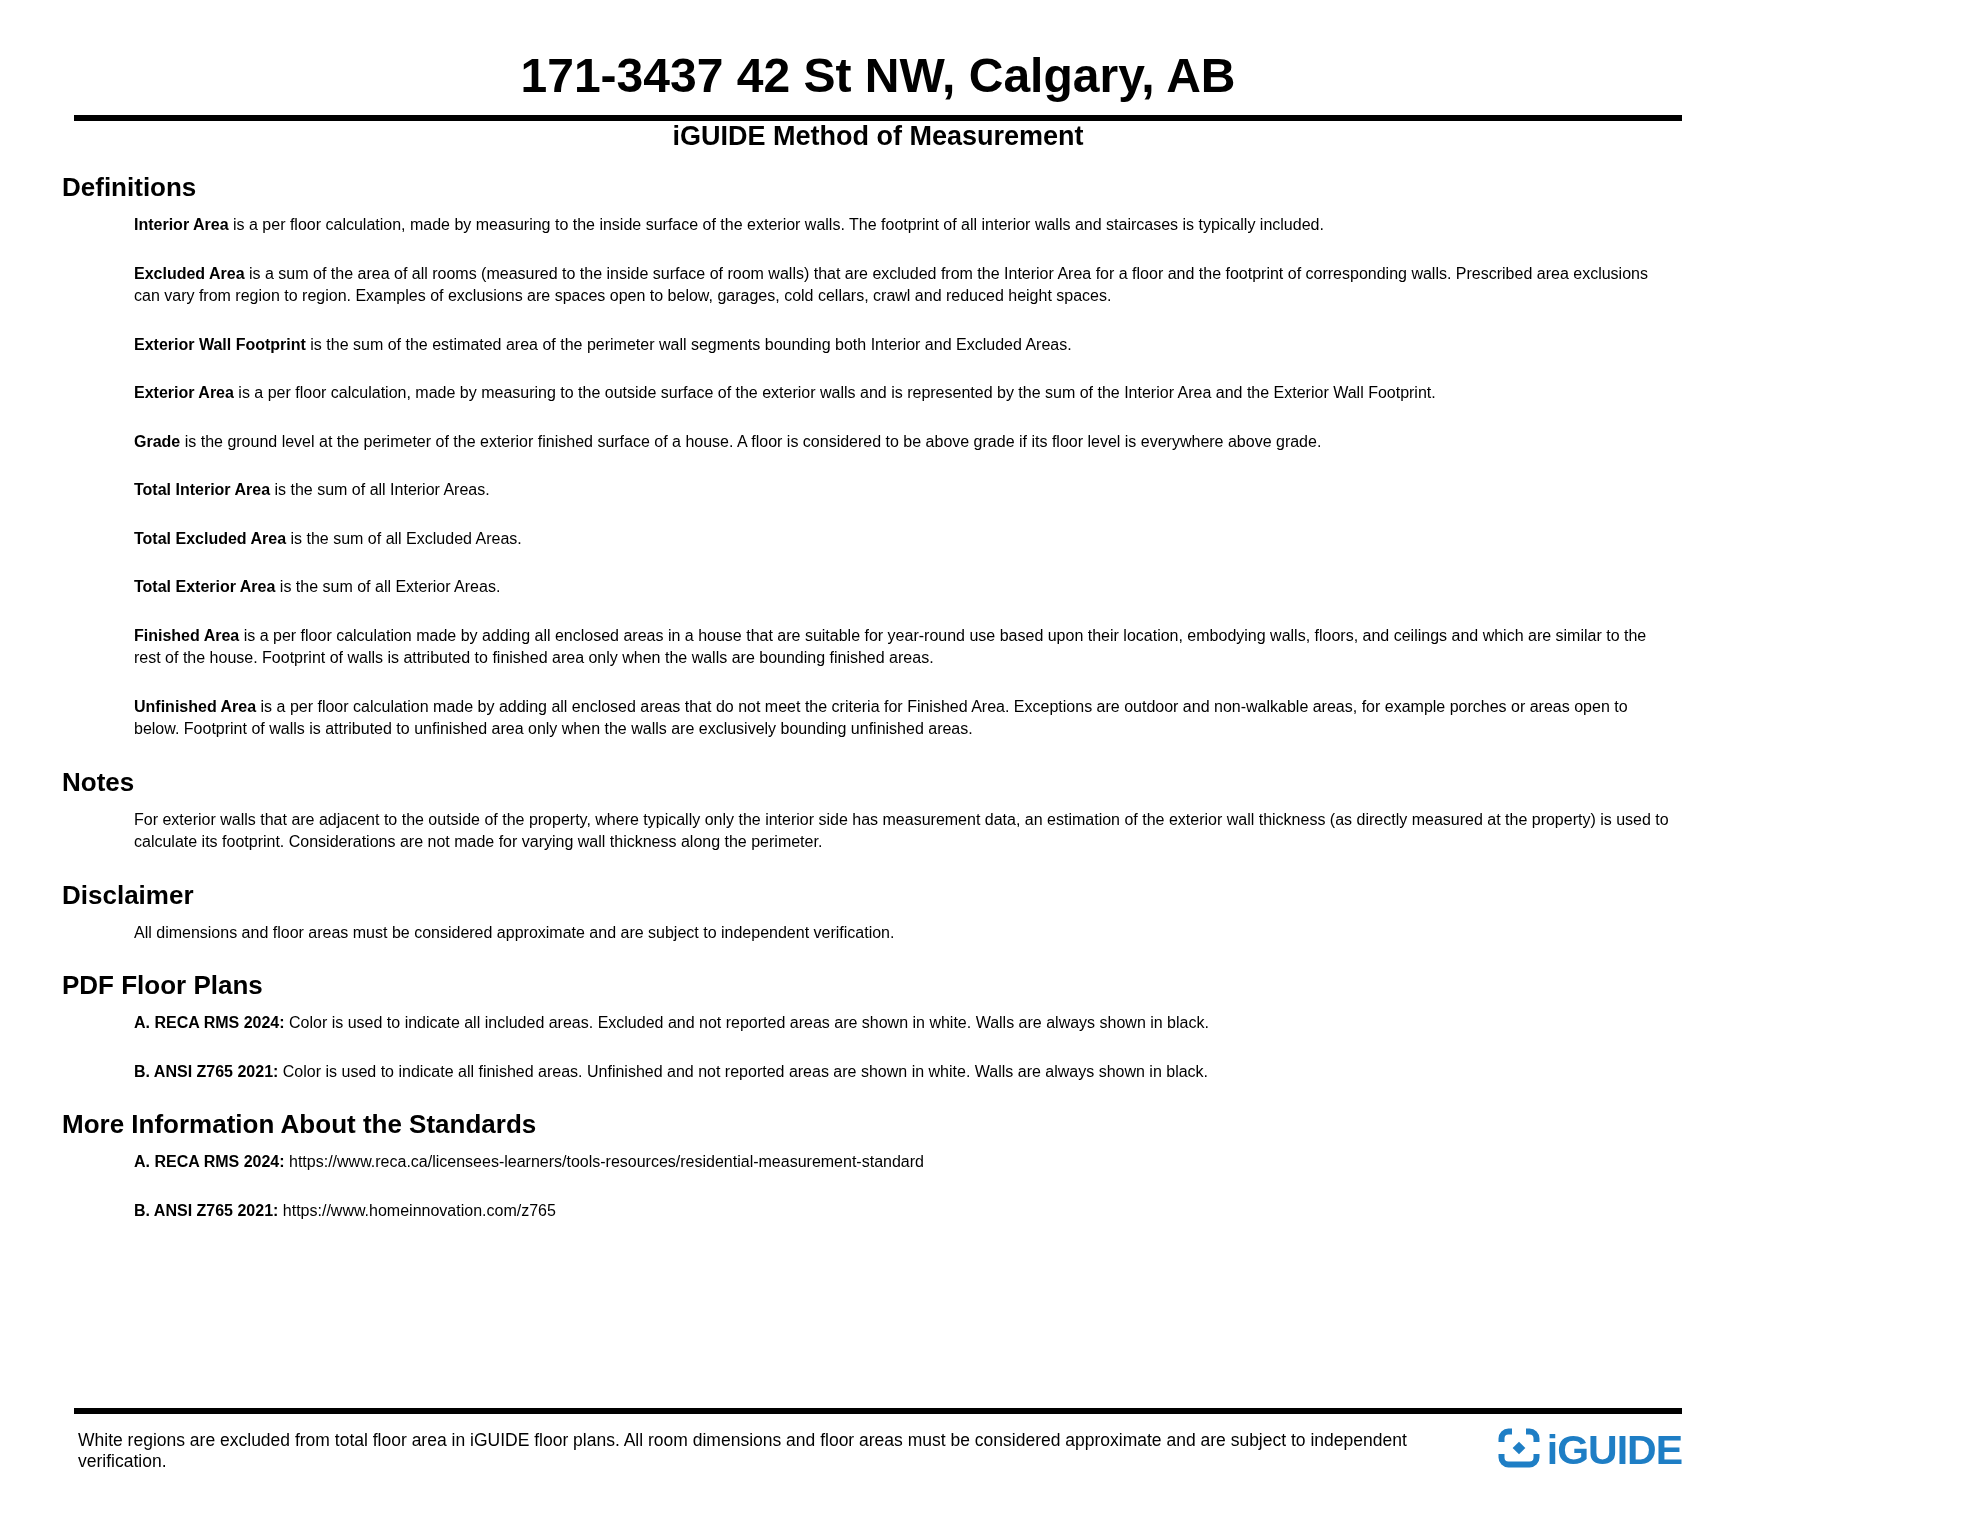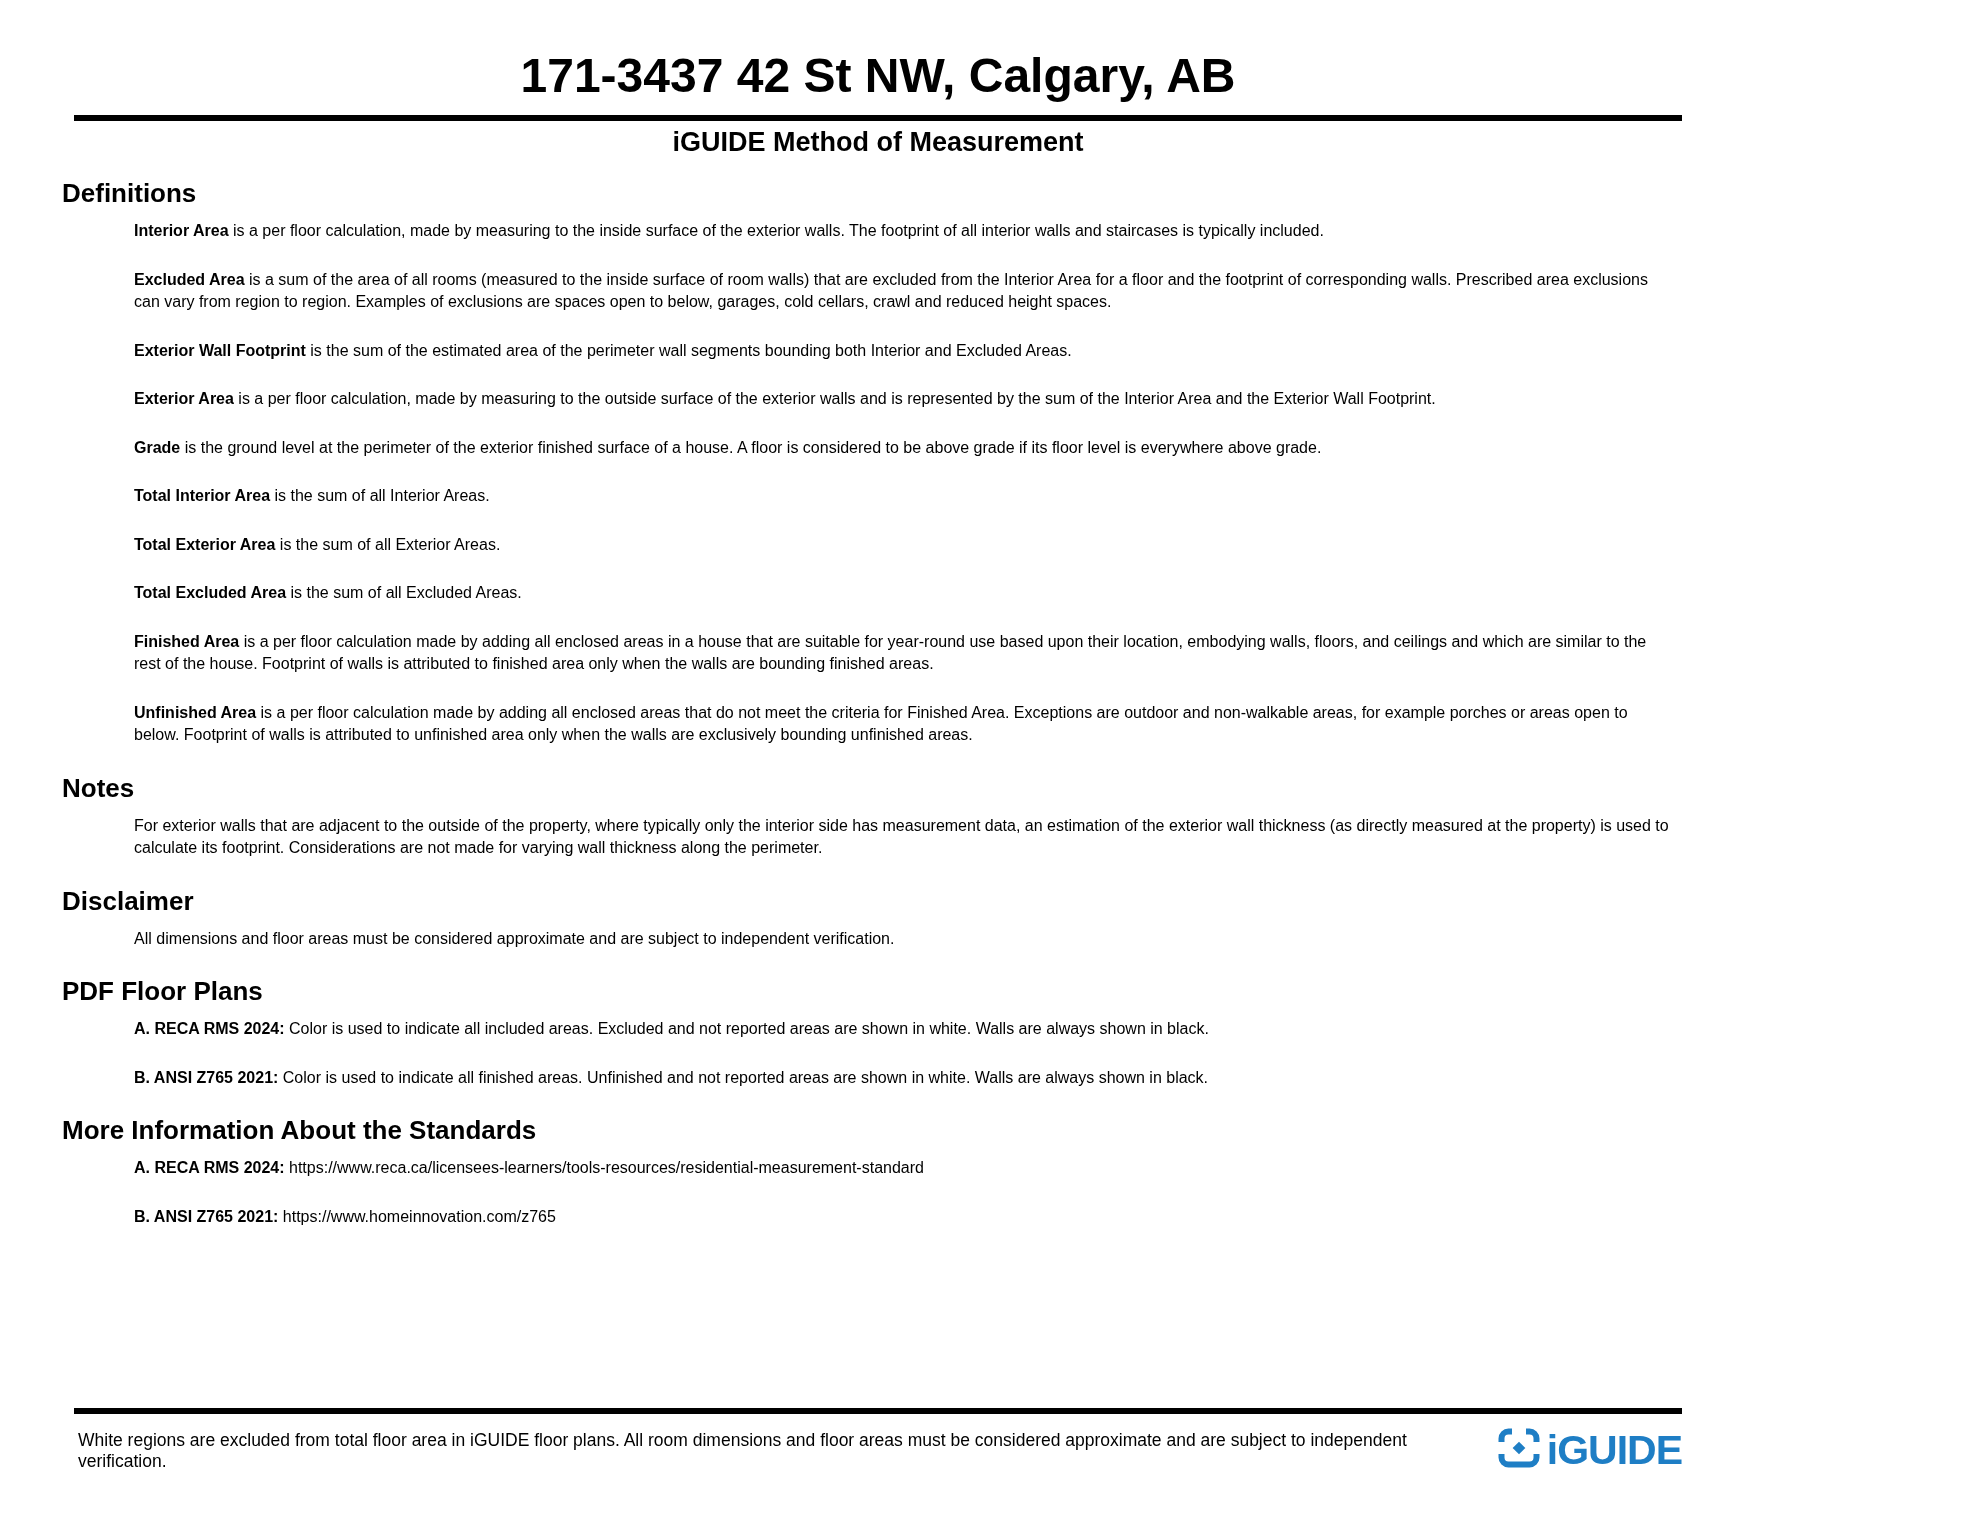--- a/index.html
+++ b/index.html
@@ -19,21 +19,20 @@
     font-size:48px;
     line-height:55px;
     font-weight:bold;
   }
   .rule-top {
     border:none;
     border-top:6px solid #000;
     margin:12px 74px 0 74px;
   }
   .doc-subtitle {
-    margin-top:6px;
     text-align:center;
     font-size:27px;
     line-height:31px;
     font-weight:bold;
   }
   .content {
     padding:0 80px 0 62px;
   }
   .sec-heading {
     font-size:26px;
@@ -93,22 +92,22 @@
 
     <div class="sec-heading">Definitions</div>
 
     <div class="indent">
       <p class="body-par"><span class="term">Interior Area</span> <span>is a per floor calculation, made by measuring to the inside surface of the exterior walls. The footprint of all interior walls and staircases is typically included.</span></p>
       <p class="body-par"><span class="term">Excluded Area</span> <span>is a sum of the area of all rooms (measured to the inside surface of room walls) that are excluded from the Interior Area for a floor and the footprint of corresponding walls. Prescribed area exclusions can vary from region to region. Examples of exclusions are spaces open to below, garages, cold cellars, crawl and reduced height spaces.</span></p>
       <p class="body-par"><span class="term">Exterior Wall Footprint</span> <span>is the sum of the estimated area of the perimeter wall segments bounding both Interior and Excluded Areas.</span></p>
       <p class="body-par"><span class="term">Exterior Area</span> <span>is a per floor calculation, made by measuring to the outside surface of the exterior walls and is represented by the sum of the Interior Area and the Exterior Wall Footprint.</span></p>
       <p class="body-par"><span class="term">Grade</span> <span>is the ground level at the perimeter of the exterior finished surface of a house. A floor is considered to be above grade if its floor level is everywhere above grade.</span></p>
       <p class="body-par"><span class="term">Total Interior Area</span> <span>is the sum of all Interior Areas.</span></p>
+      <p class="body-par"><span class="term">Total Excluded Area</span> <span>is the sum of all Excluded Areas.</span></p>
       <p class="body-par"><span class="term">Total Exterior Area</span> <span>is the sum of all Exterior Areas.</span></p>
-      <p class="body-par"><span class="term">Total Excluded Area</span> <span>is the sum of all Excluded Areas.</span></p>
       <p class="body-par"><span class="term">Finished Area</span> <span>is a per floor calculation made by adding all enclosed areas in a house that are suitable for year-round use based upon their location, embodying walls, floors, and ceilings and which are similar to the rest of the house. Footprint of walls is attributed to finished area only when the walls are bounding finished areas.</span></p>
       <p class="body-par"><span class="term">Unfinished Area</span> <span>is a per floor calculation made by adding all enclosed areas that do not meet the criteria for Finished Area. Exceptions are outdoor and non-walkable areas, for example porches or areas open to below. Footprint of walls is attributed to unfinished area only when the walls are exclusively bounding unfinished areas.</span></p>
     </div>
 
     <div class="sec-heading">Notes</div>
     <div class="indent">
       <p class="body-par">For exterior walls that are adjacent to the outside of the property, where typically only the interior side has measurement data, an estimation of the exterior wall thickness (as directly measured at the property) is used to calculate its footprint. Considerations are not made for varying wall thickness along the perimeter.</p>
     </div>
 
     <div class="sec-heading">Disclaimer</div>

